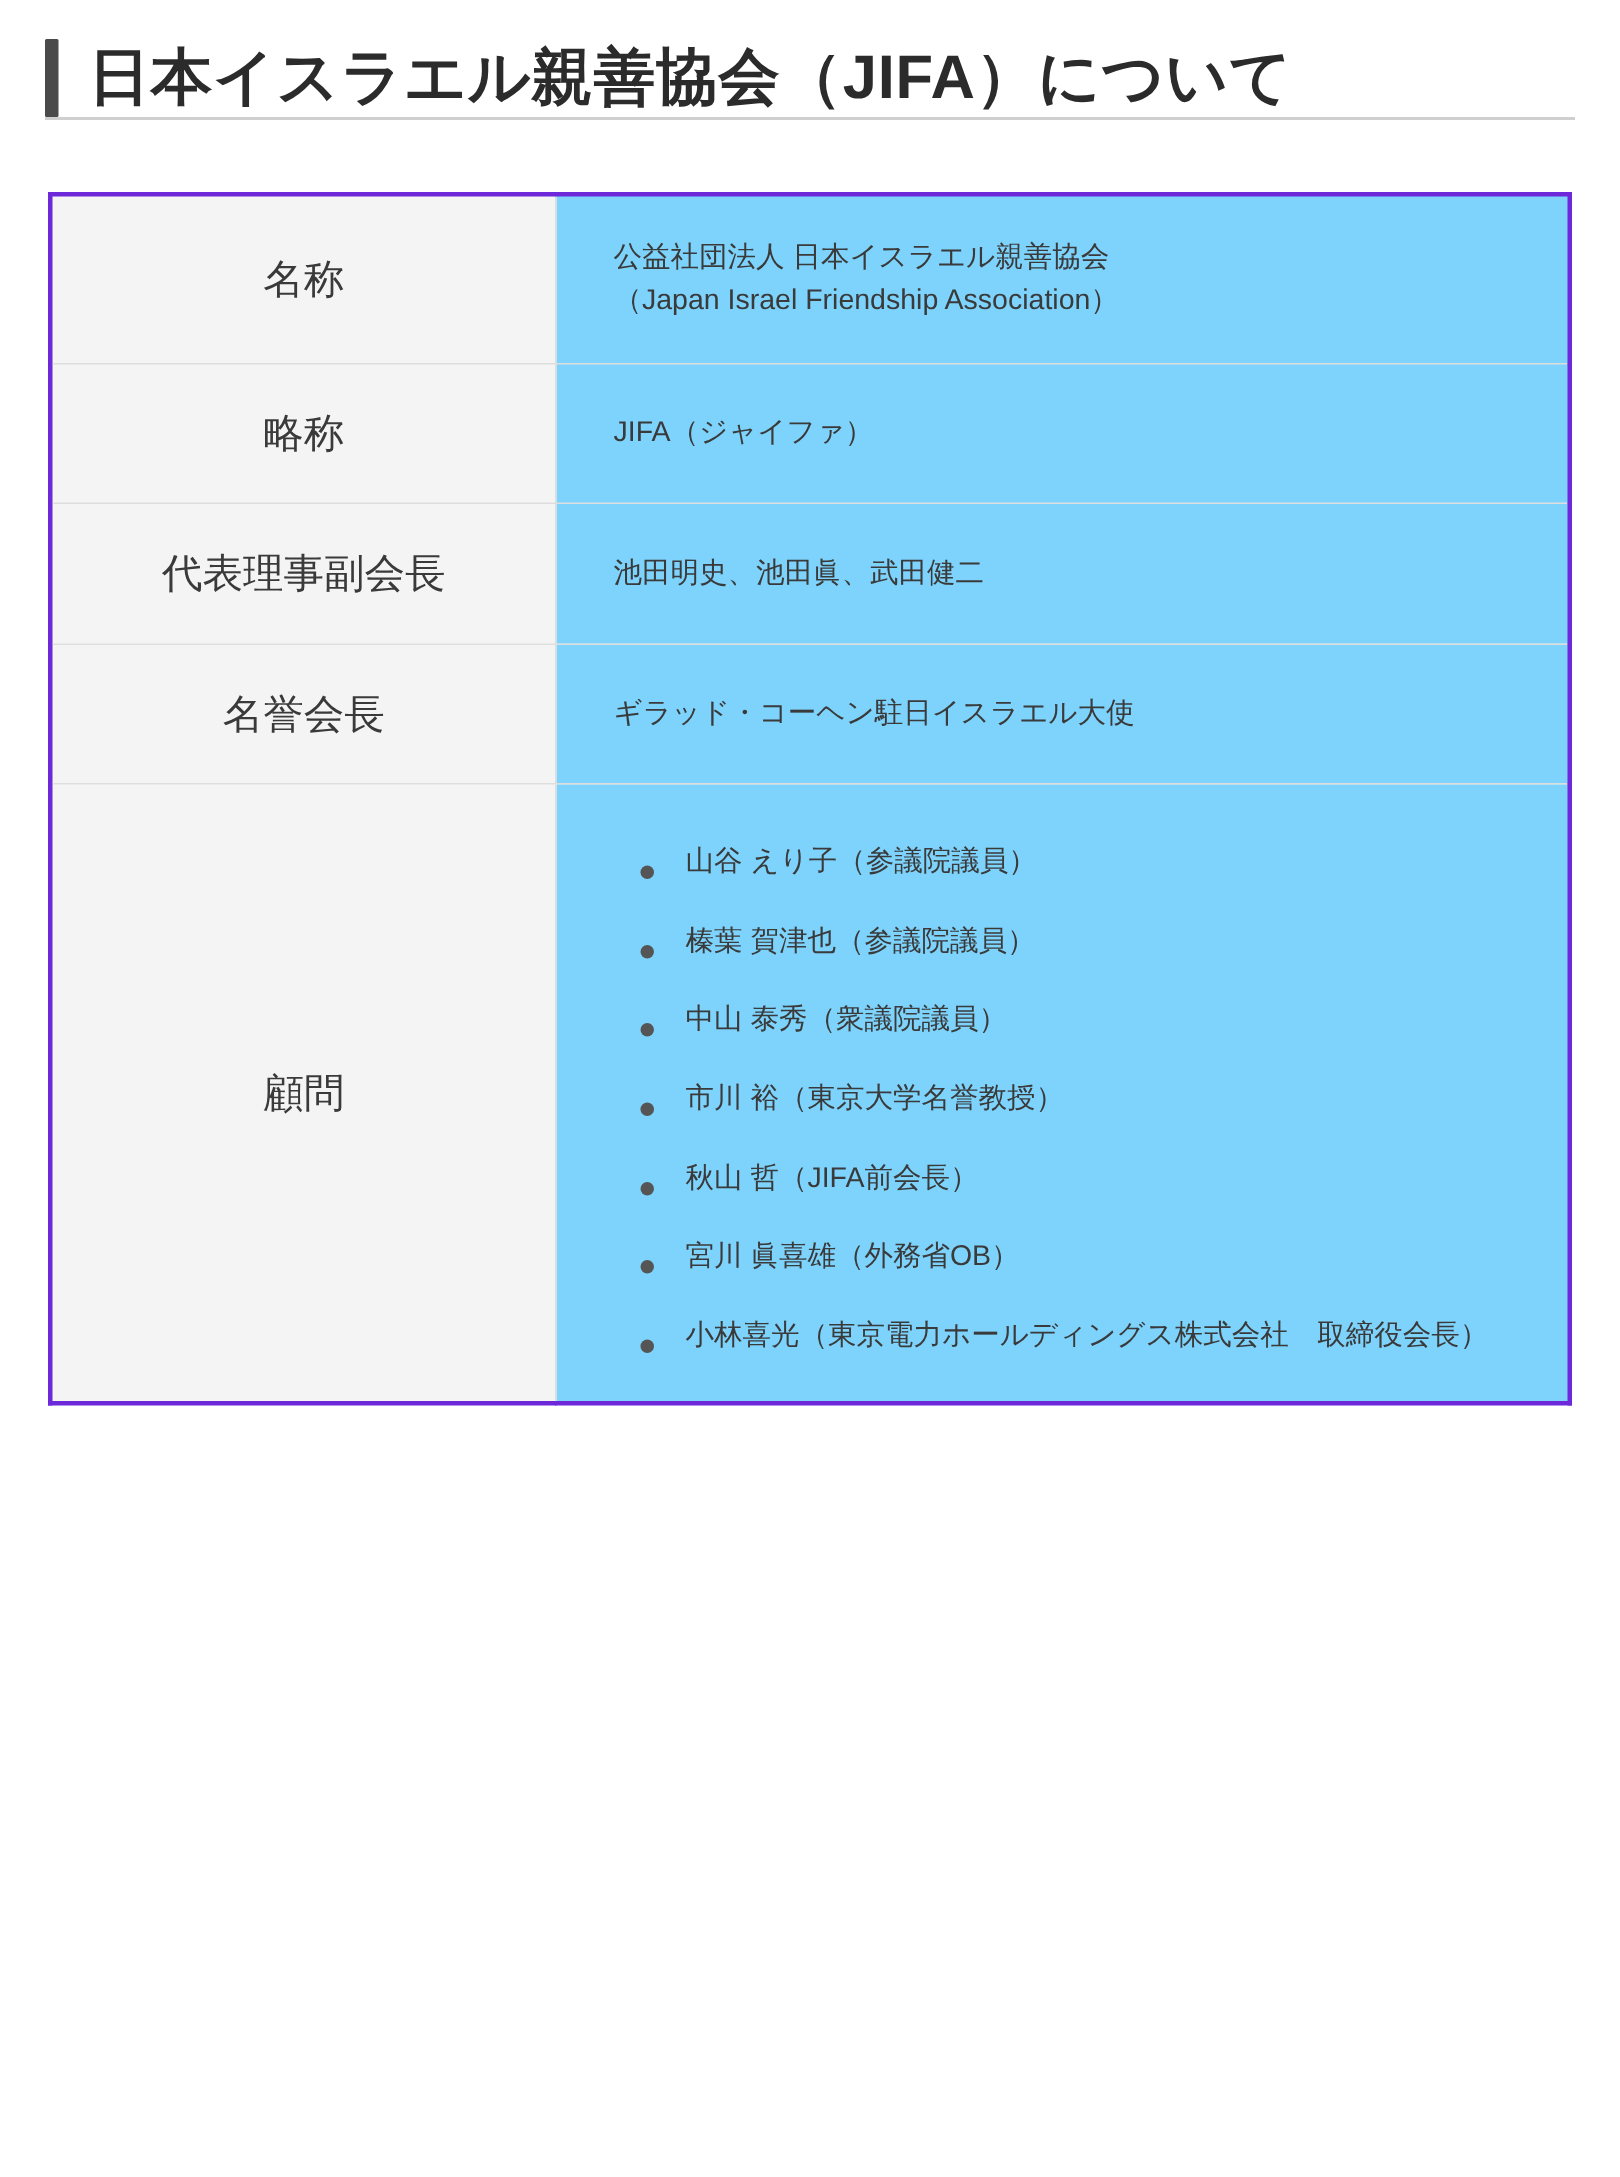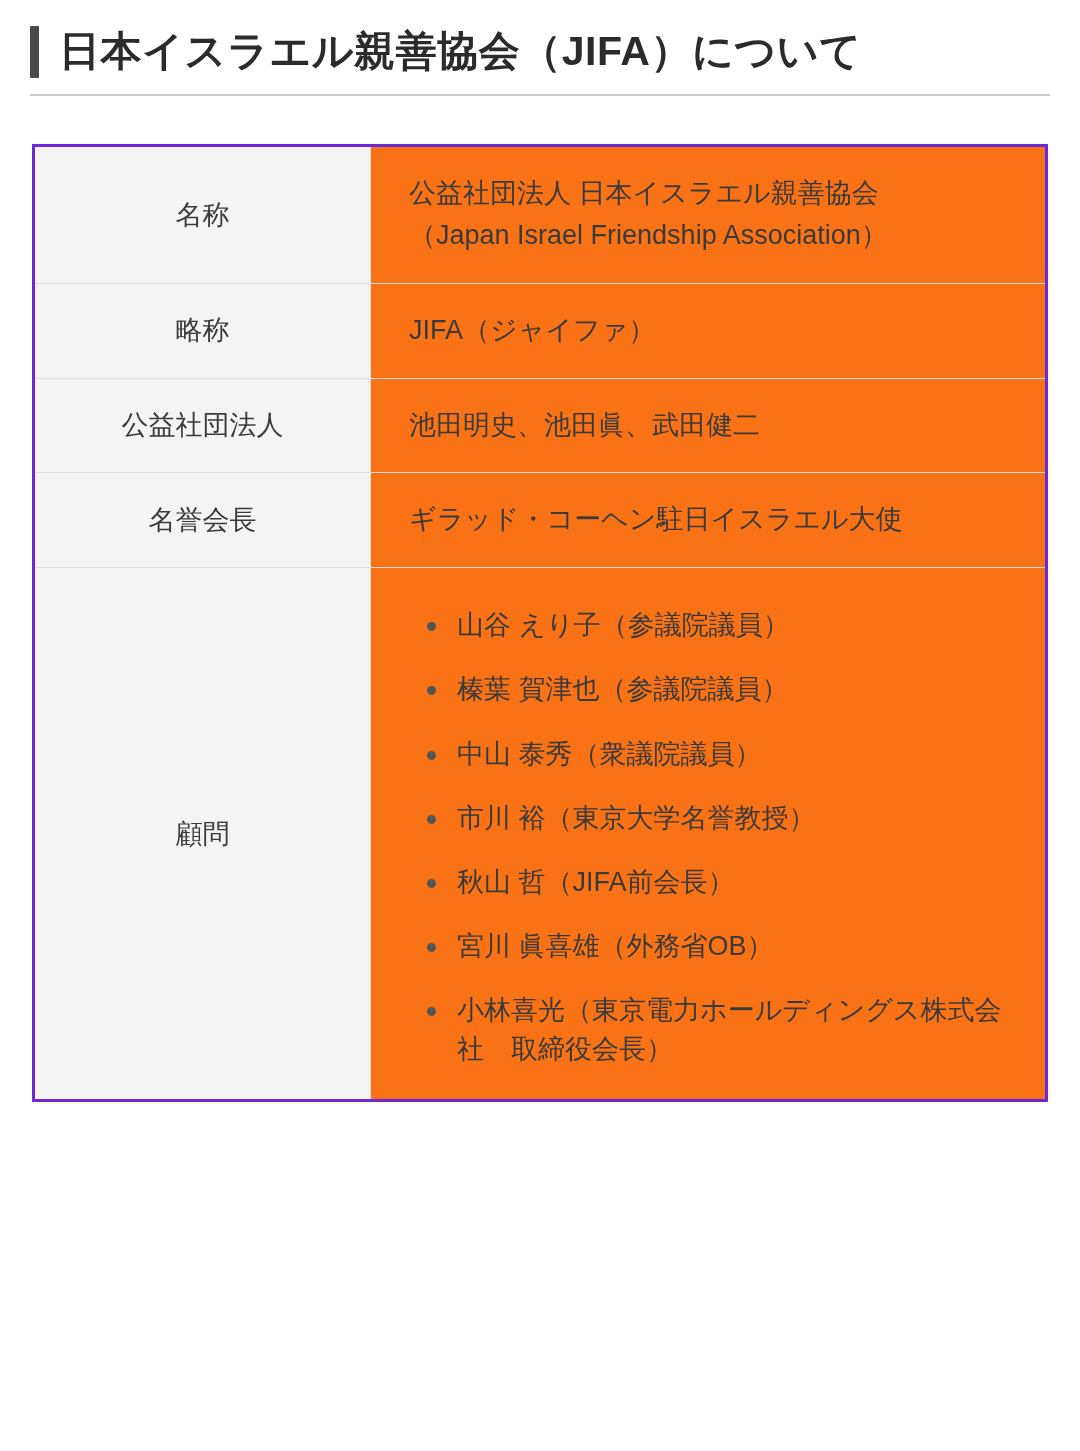--- a/index.html
+++ b/index.html
@@ -17,21 +17,21 @@
   .page {
     width: 1080px;
     box-sizing: border-box;
     padding: 0;
   }
 
   
   .page-title-wrap {
     margin: 26px 30px 0 30px;
     border-bottom: 2px solid #cfcfcf;
-    padding-bottom: 16px;
+    padding-bottom: 0;
   }
   .page-title {
     display: flex;
     align-items: center;
     gap: 20px;
   }
   .title-bar {
     width: 9px;
     height: 52px;
     background: #4a4a4a;
@@ -68,25 +68,25 @@
     font-weight: normal;
     font-size: 27px;
     color: #3a3a3a;
     text-align: center;
     vertical-align: middle;
     padding: 26px 10px;
     line-height: 1.5;
   }
   .info-table td {
     padding: 26px 26px 26px 38px;
-    font-size: 27px;
+    font-size: 19px;
     color: #3a3a3a;
     line-height: 1.55;
     vertical-align: middle;
-    background: #f97316;
+    background: #7dd3fc;
   }
   .cell-line { display: block; }
   .link {
     color: #3a3a3a;
     text-decoration: underline;
     text-underline-offset: 3px;
   }
   .adv-list {
     margin: 4px 0 4px 0;
     padding-left: 44px;
@@ -135,21 +135,21 @@
         </td>
       </tr>
 
       <tr>
         <th>略称</th>
         <td>JIFA（ジャイファ）</td>
       </tr>
 
 
       <tr>
-        <th>公益社団法人</th>
+        <th>代表理事副会長</th>
         <td>池田明史、池田眞、武田健二</td>
       </tr>
 
       <tr>
         <th>名誉会長</th>
         <td>ギラッド・コーヘン駐日イスラエル大使</td>
       </tr>
 
       <tr class="row-advisors">
         <th>顧問</th>

